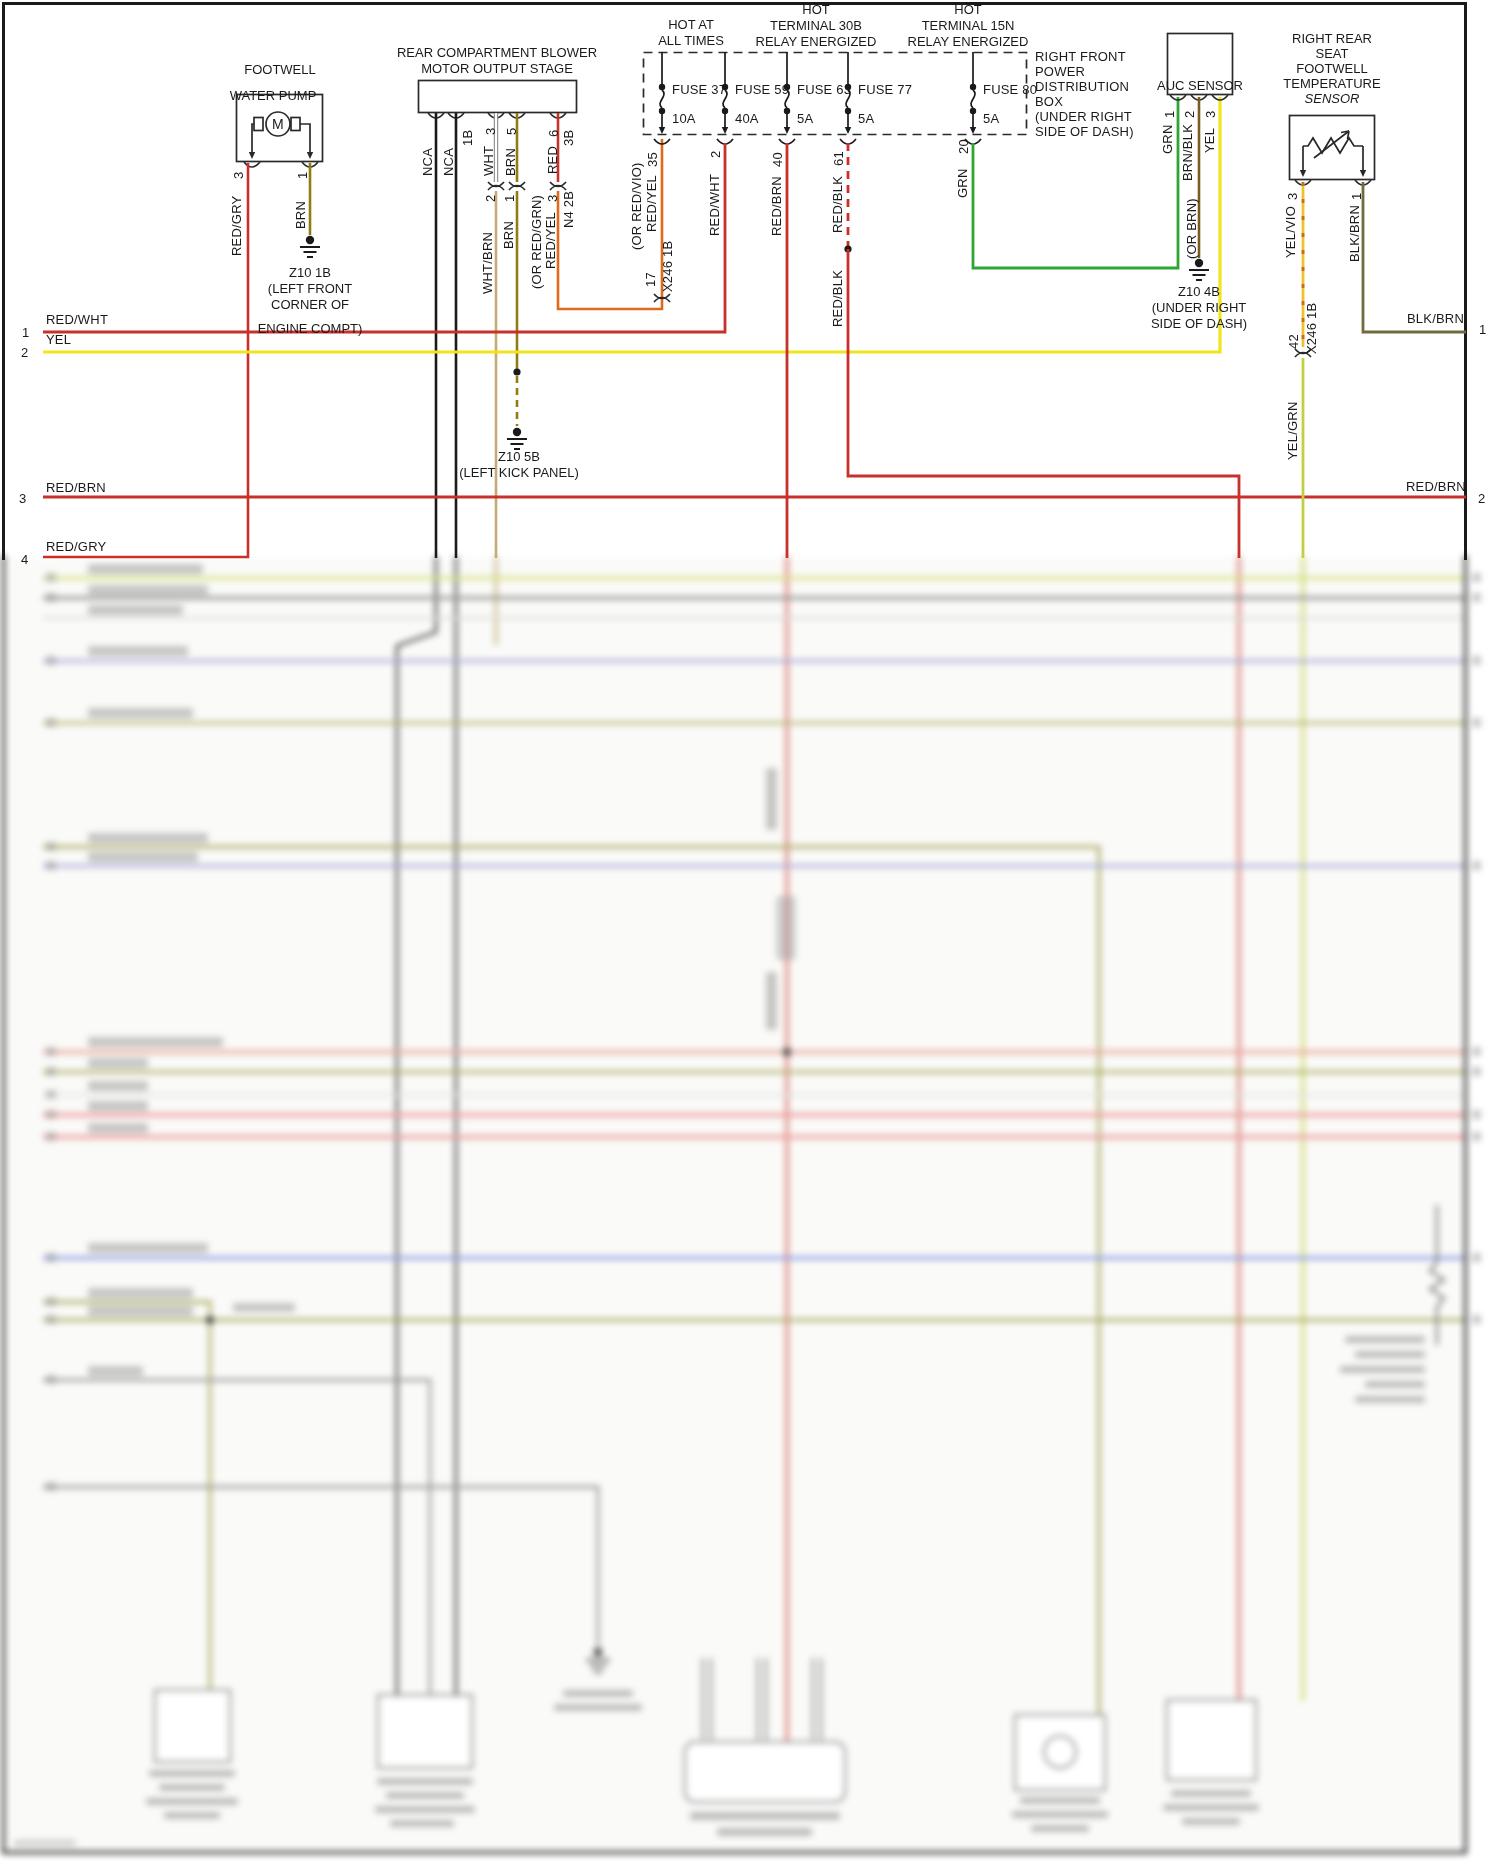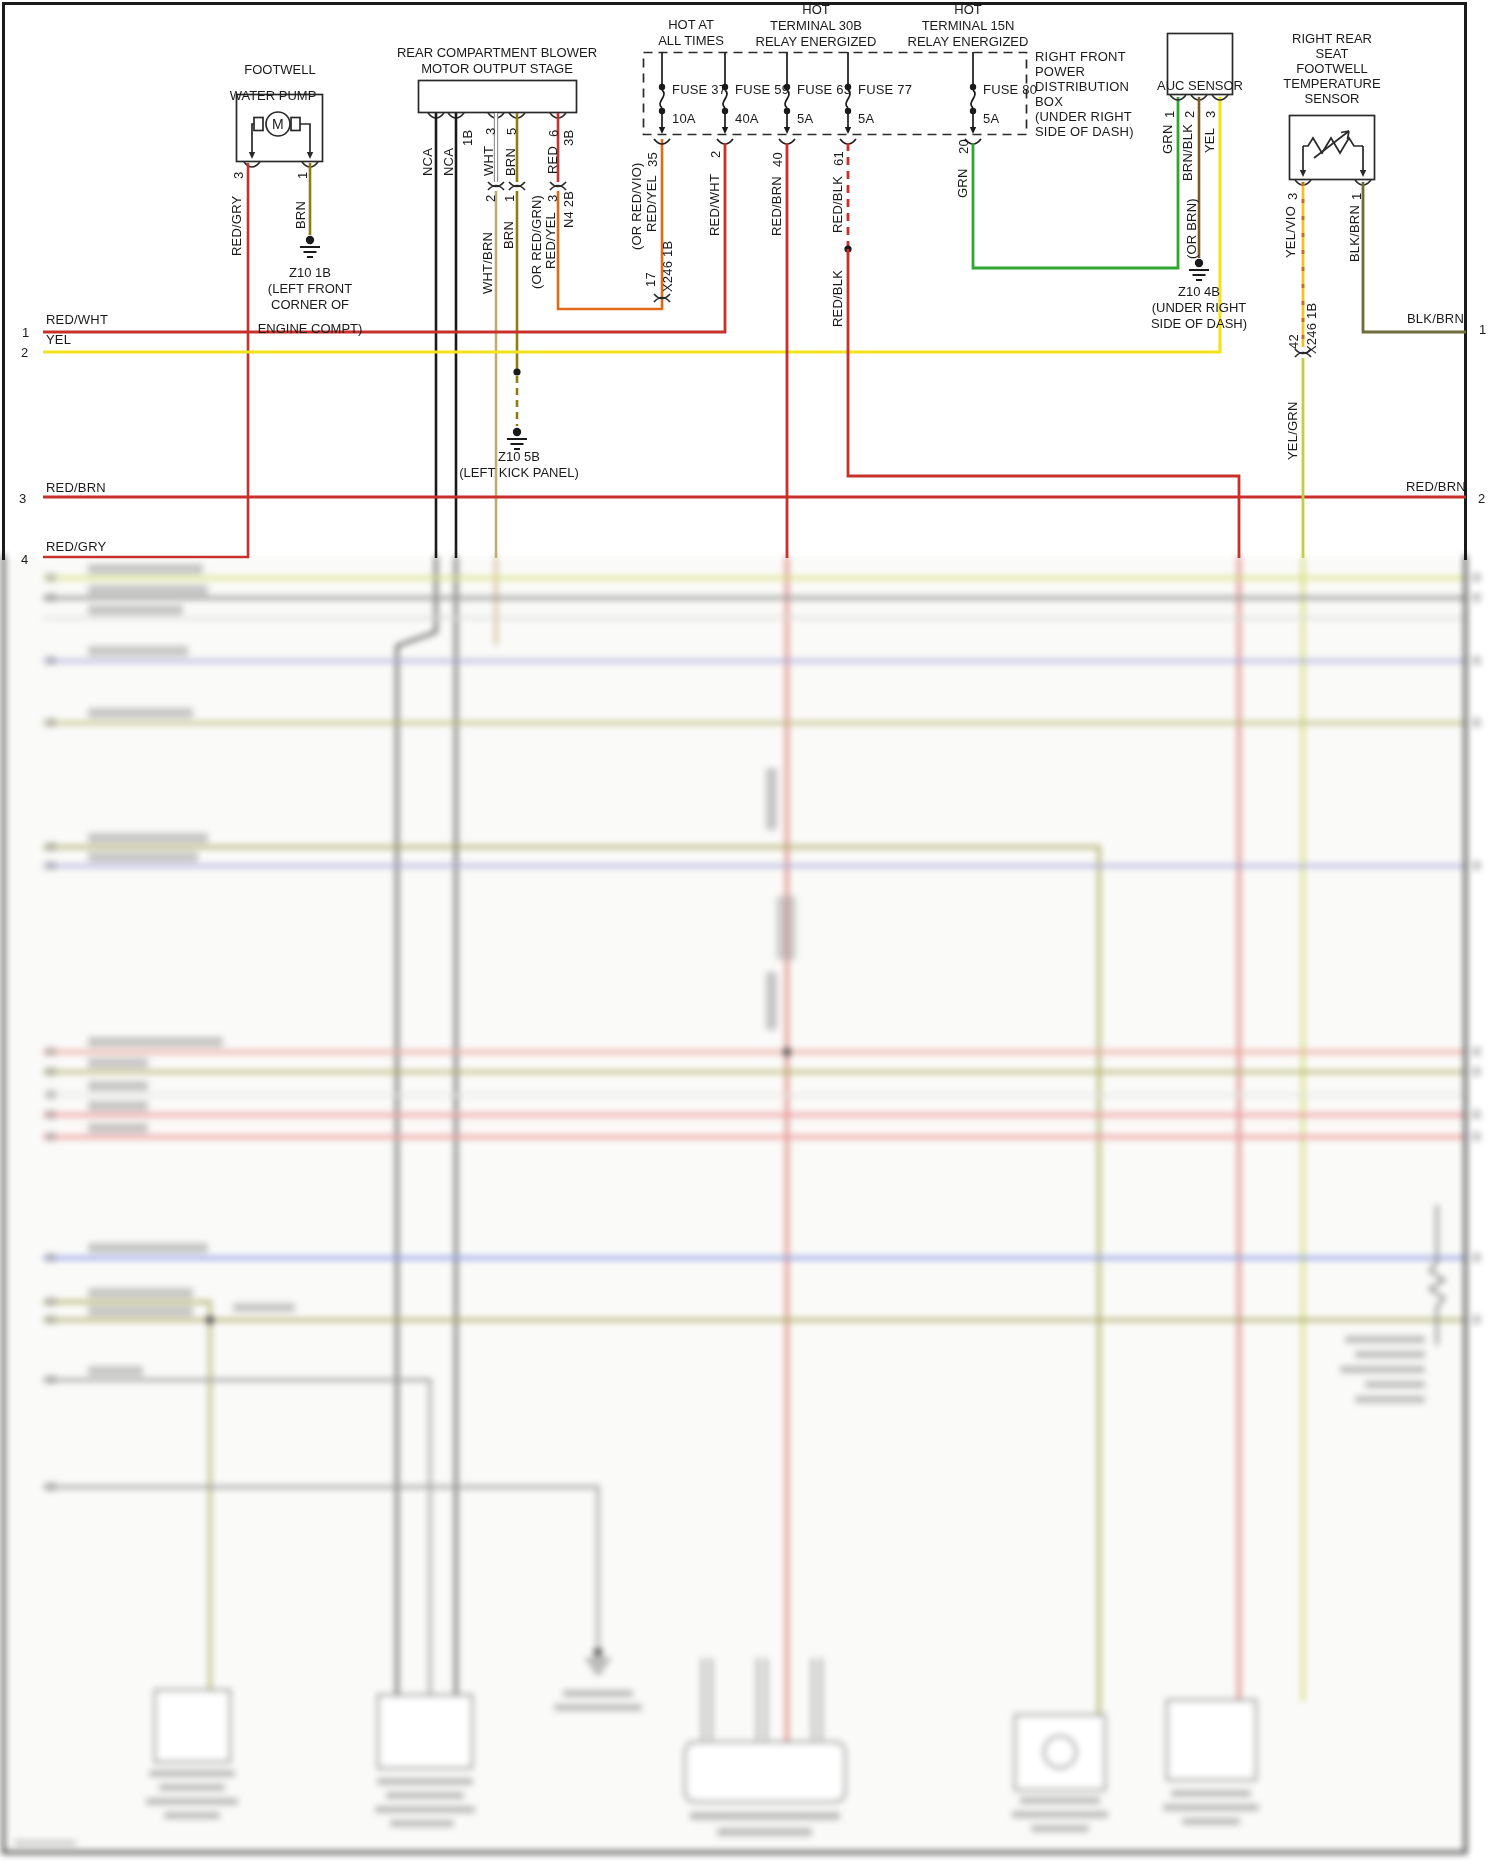--- a/index.html
+++ b/index.html
@@ -349,21 +349,21 @@
     <div class="vlab" style="left:1202px;top:153px;">YEL</div>
     <div class="vlab" style="left:1184px;top:259px;">(OR BRN)</div>
     <div class="cap" style="left:1119px;top:284px;width:160px;">Z10 4B</div>
     <div class="cap" style="left:1119px;top:300px;width:160px;">(UNDER RIGHT</div>
     <div class="cap" style="left:1119px;top:316px;width:160px;">SIDE OF DASH)</div>
 
     <div class="cap" style="left:1272px;top:31px;width:120px;">RIGHT REAR</div>
     <div class="cap" style="left:1272px;top:46px;width:120px;">SEAT</div>
     <div class="cap" style="left:1272px;top:61px;width:120px;">FOOTWELL</div>
     <div class="cap" style="left:1272px;top:76px;width:120px;">TEMPERATURE</div>
-    <div class="cap" style="left:1272px;top:91px;width:120px;">SENSOR</div>
+    <div class="cap" style="left:1272px;top:91px;width:120px;font-style:italic;">SENSOR</div>
     <div class="vlab" style="left:1285px;top:200px;">3</div>
     <div class="vlab" style="left:1283px;top:258px;">YEL/VIO</div>
     <div class="vlab" style="left:1349px;top:200px;">1</div>
     <div class="vlab" style="left:1347px;top:262px;">BLK/BRN</div>
     <div class="vlab" style="left:1286px;top:349px;">42</div>
     <div class="vlab" style="left:1304px;top:354px;">X246 1B</div>
     <div class="vlab" style="left:1285px;top:460px;">YEL/GRN</div>
 
     <div class="hlab" style="left:46px;top:312px;">RED/WHT</div>
     <div class="hlab" style="left:22px;top:325px;">1</div>

